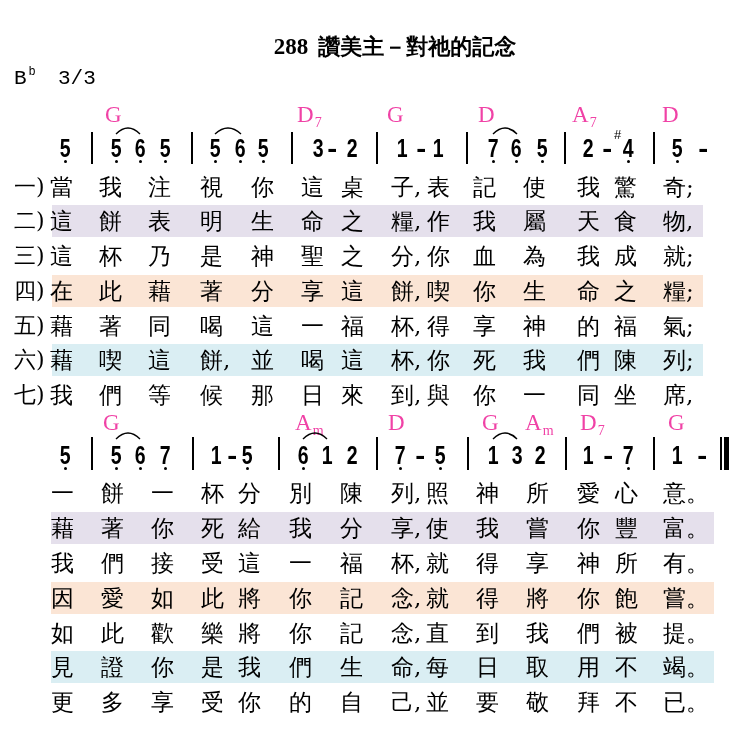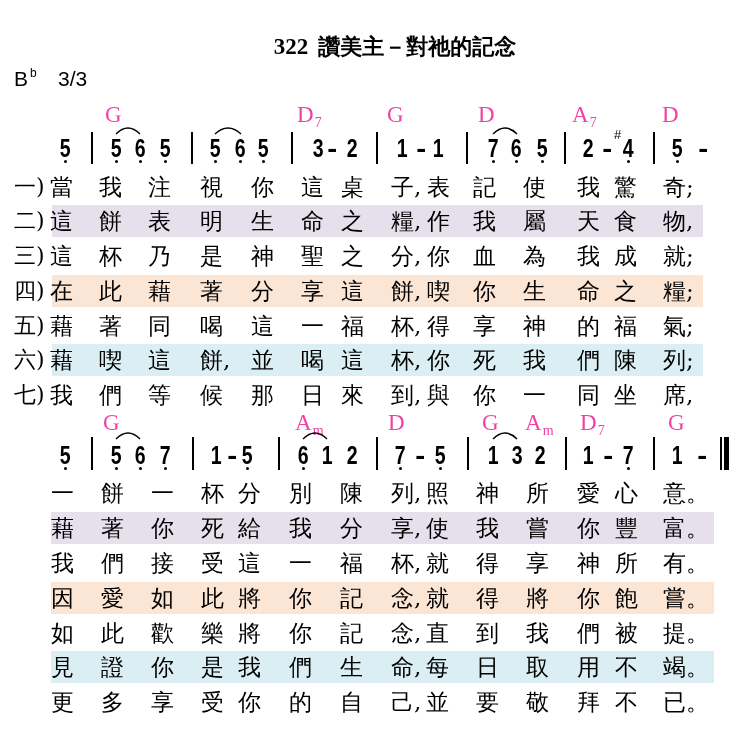--- a/index.html
+++ b/index.html
@@ -1,20 +1,20 @@
 <!DOCTYPE html>
 <html><head>
 <meta charset="utf-8">
 <style>
 html,body{margin:0;padding:0;background:#fff;}
 #page{position:relative;width:748px;height:755px;overflow:hidden;background:#fff;color:#000;font-family:"DejaVu Serif",serif;}
 .a{position:absolute;}
 .title{left:0;top:34px;width:790px;text-align:center;font-size:22px;font-weight:bold;line-height:26px;white-space:nowrap;font-family:"DejaVu Sans",sans-serif;}
 .title .num{font-family:"Liberation Serif",serif;font-size:23px;margin-right:10px;}
-.key{top:67px;font-family:Liberation Sans, sans-serif;font-size:21px;line-height:24px;white-space:nowrap;}
+.key{top:67px;font-family:Liberation Mono, monospace;font-size:21px;line-height:24px;white-space:nowrap;}
 .key .acc{font-size:12px;position:relative;top:-9px;margin-left:2px;}
 .chord{font-family:"Liberation Serif",serif;font-size:23px;line-height:23px;color:#F042A6;white-space:nowrap;}
 .chord .q{font-size:14px;position:relative;top:5px;margin-left:1px;}
 .c-s1{top:103px;}
 .c-s2{top:411px;}
 .note{width:24px;margin-left:-12px;height:26px;text-align:center;font-family:"Liberation Sans",sans-serif;font-weight:bold;font-size:26px;line-height:26px;}
 .note span{display:inline-block;transform:scaleX(0.75);}
 .note.dash span{transform:scaleX(1.15);}
 .note.low::after{content:"";position:absolute;left:50%;margin-left:-1.5px;top:25px;width:3px;height:3px;border-radius:50%;background:#000;}
 .s1{top:135px;}
@@ -37,21 +37,21 @@
 .c7{left:391px}.c8{left:427px}.c9{left:473px}.c10{left:523px}.c11{left:577px}.c12{left:614px}.c13{left:663px}
 .d0{left:51px}.d1{left:101px}.d2{left:151px}.d3{left:201px}.d4{left:238px}.d5{left:289px}.d6{left:340px}
 .d7{left:391px}.d8{left:426px}.d9{left:476px}.d10{left:526px}.d11{left:577px}.d12{left:615px}.d13{left:663px}
 </style>
 </head>
 <body>
 
 <div id="page">
 
   <div class="a title">
-    <span class="num">322</span><span>讚美主－對祂的記念</span>
+    <span class="num">288</span><span>讚美主－對祂的記念</span>
   </div>
 
   <div class="a key" style="left:14px">
     <span>B</span><span class="acc">b</span>
   </div>
   <div class="a key" style="left:58px">3/3</div>
 
   <div class="a chord c-s1" style="left:105px"><span>G</span></div>
   <div class="a chord c-s1" style="left:297px"><span>D</span><span class="q">7</span></div>
   <div class="a chord c-s1" style="left:387px"><span>G</span></div>

